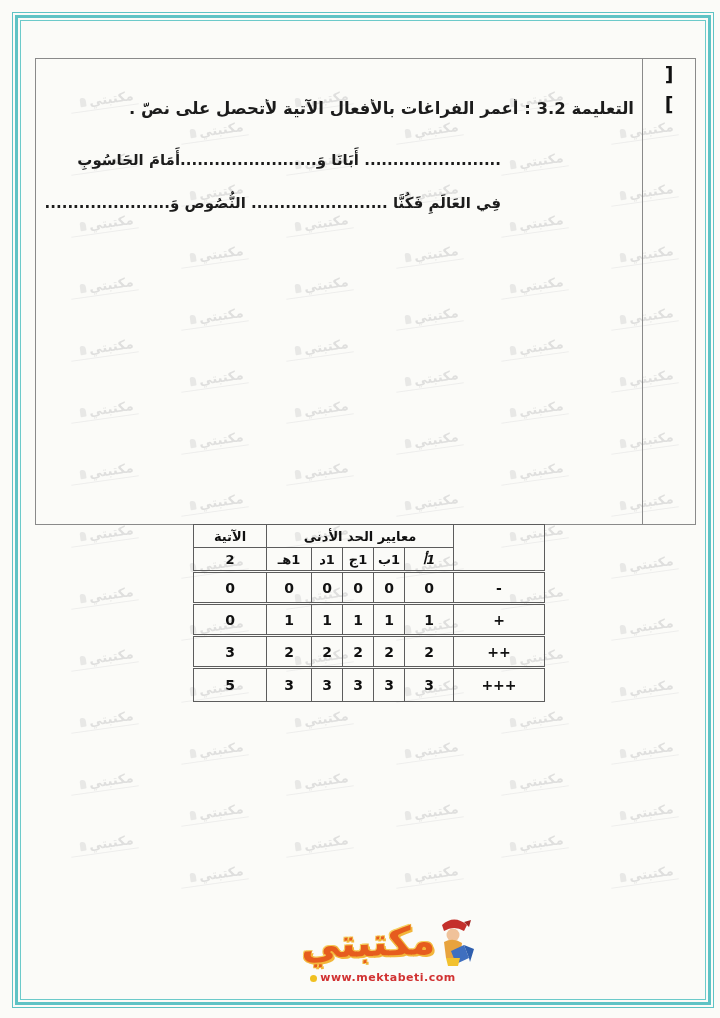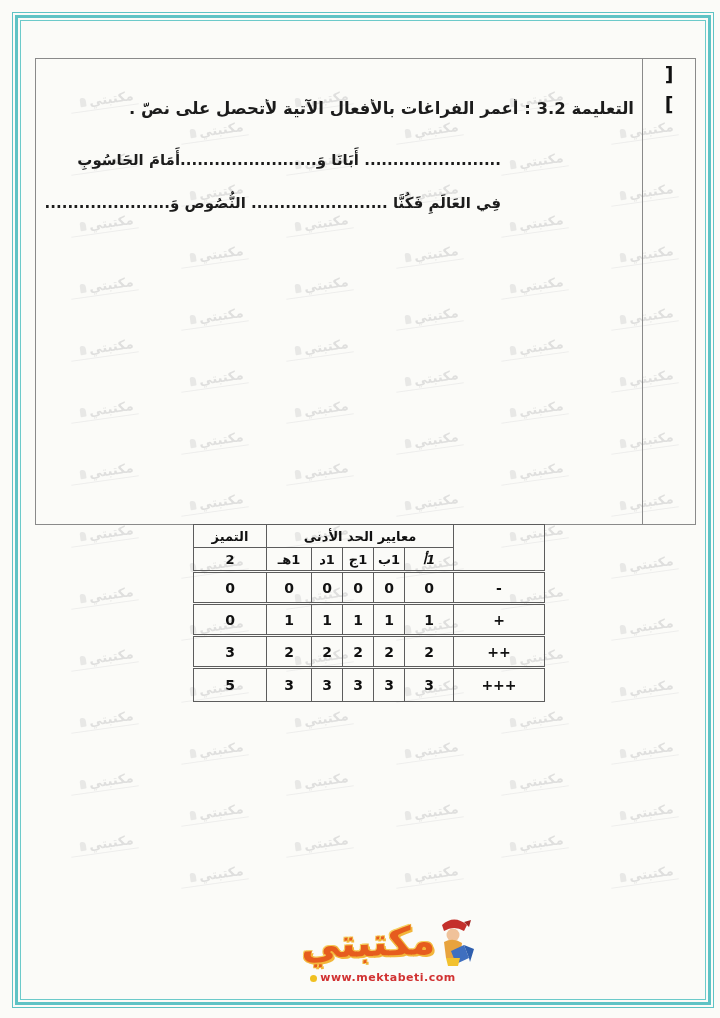--- a/index.html
+++ b/index.html
@@ -173,21 +173,21 @@
       <div class="sline">فِي العَالَمِ فَكُنَّا ........................ النُّصُوص وَ........................</div>
     </div>
   </div>
 </div>
 
 <table class="rubric" dir="rtl">
   <tbody>
       <tr class="h1">
     <td class="col-sym" rowspan="2"></td>
     <td colspan="5">معايير الحد الأدنى</td>
-    <td class="col-exc">التميز</td>
+    <td class="col-exc">الآتية</td>
   </tr>
   <tr class="h2">
     <td class="col-1a">1أ</td>
     <td class="col-sm">1ب</td>
     <td class="col-sm">1ج</td>
     <td class="col-sm">1د</td>
     <td class="col-1h">1هـ</td>
     <td>2</td>
   </tr>
   <tr class="drow">

